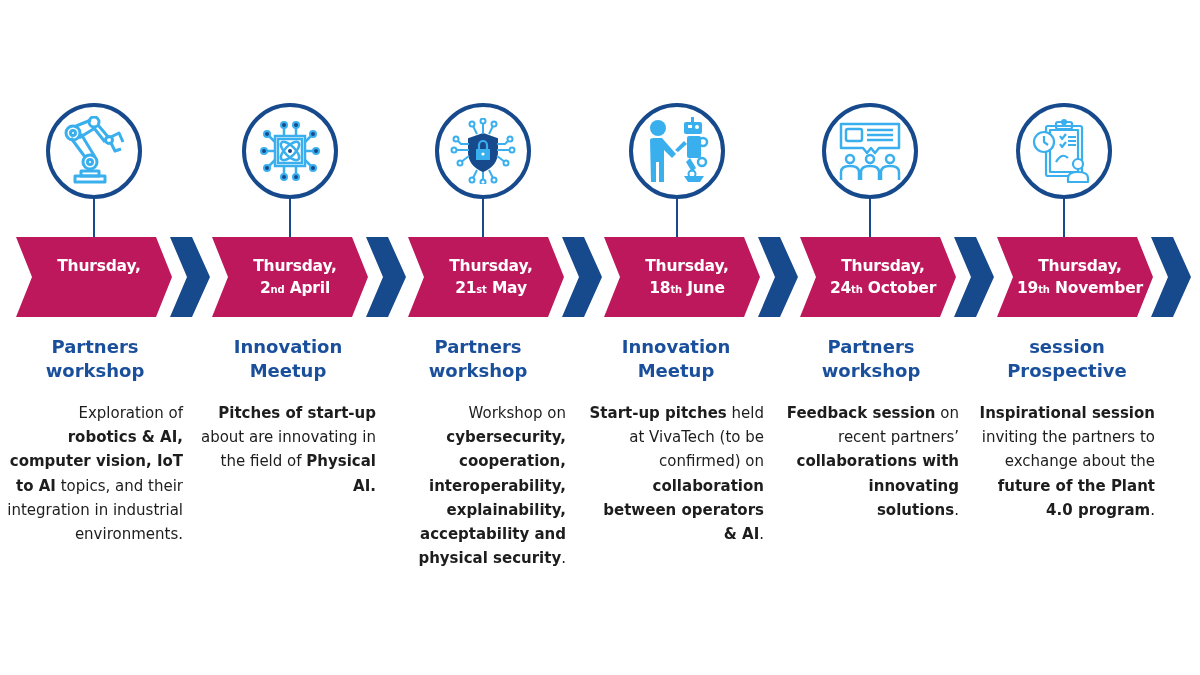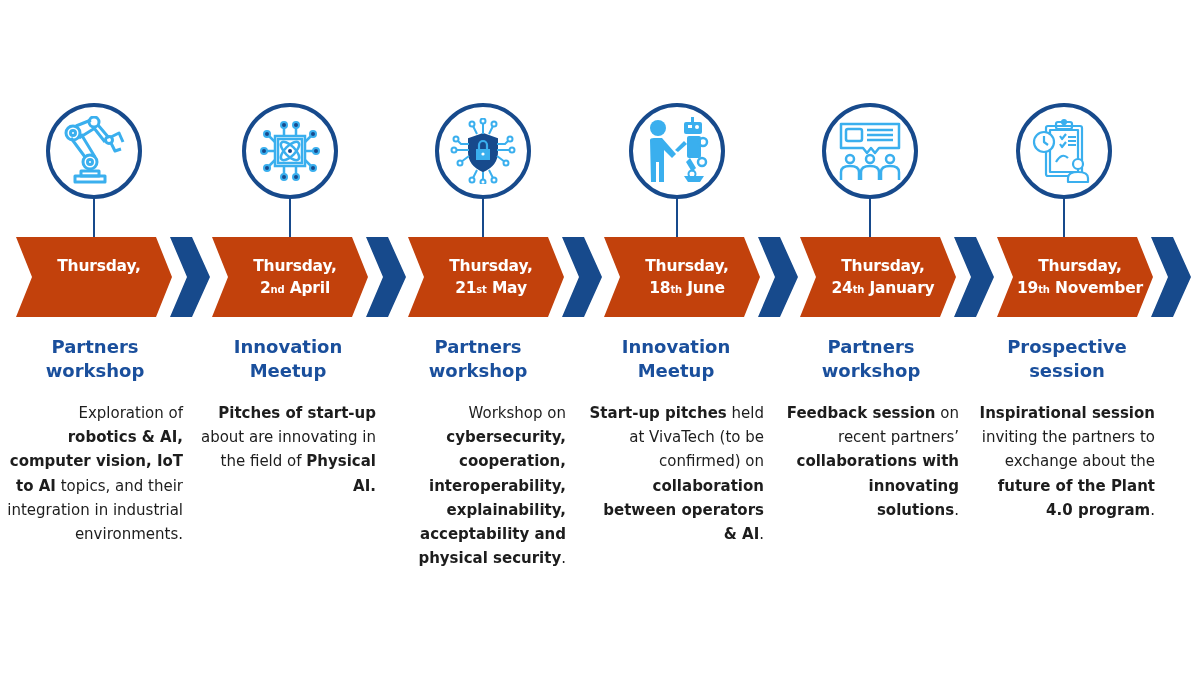--- a/index.html
+++ b/index.html
@@ -1,21 +1,21 @@
 <!DOCTYPE html>
 <html><head>
 <meta charset="utf-8">
 <style>
   html, body { margin:0; padding:0; background:#ffffff; }
   body { width:1200px; height:675px; position:relative; overflow:hidden; font-family:"DejaVu Sans", sans-serif; }
   #timeline { position:absolute; left:0; top:0; width:1200px; height:675px; }
   .circle { position:absolute; width:96px; height:96px; border:4px solid #174A8C; border-radius:50%; background:#fff; box-sizing:border-box; }
   .circle svg { position:absolute; left:50%; top:50%; transform:translate(-50%,-50%); }
   .stem { position:absolute; width:2px; background:#174A8C; }
-  .banner { position:absolute; width:156px; height:80px; background:#c2410c;
+  .banner { position:absolute; width:156px; height:80px; background:#be185d;
     clip-path: polygon(0 0, 140px 0, 156px 50%, 140px 100%, 0 100%, 16px 50%); }
   .banner-text { position:absolute; left:10px; right:0; top:18px; text-align:center; color:#fff; font-weight:bold; font-size:15.5px; line-height:22px; letter-spacing:-0.2px; }
   .banner-text sub { font-size:10px; vertical-align:baseline; position:relative; top:0; }
   .chev { position:absolute; width:40px; height:80px; background:#174A8C;
     clip-path: polygon(0 0, 22px 0, 40px 50%, 22px 100%, 0 100%, 17px 50%); }
   .heading { position:absolute; width:190px; text-align:center; color:#1A4F9C; font-weight:bold; font-size:18px; line-height:24px; }
   .desc { position:absolute; width:176px; text-align:right; color:#1d1d1d; font-size:15px; line-height:24.2px; }
   .desc b { font-weight:bold;margin-top:45px; }
 </style>
 </head>
@@ -159,21 +159,21 @@
       <circle cx="13" cy="39" r="4"></circle>
         <circle cx="33" cy="39" r="4"></circle>
         <circle cx="53" cy="39" r="4"></circle>
       <path d="M4 60 V52 Q4 46 13 46 Q22 46 22 52 V60 M24 60 V52 Q24 46 33 46 Q42 46 42 52 V60 M44 60 V52 Q44 46 53 46 Q62 46 62 52 V60"></path>
     </svg>
     </div>
     <div class="stem" style="left: 869px; top: 199px; height: 38px;"></div>
     <div class="banner" style="left: 800px; top: 237px;">
       <div class="banner-text">
         <div>Thursday,</div>
-        <div><span>24</span><sub>th</sub> <span>January</span></div>
+        <div><span>24</span><sub>th</sub> <span>October</span></div>
       </div>
     </div>
     <div class="chev" style="left: 954px; top: 237px;"></div>
     <div class="heading" style="left: 776px; top: 335px;">
       <div>Partners</div>
       <div>workshop</div>
     </div>
     <div class="desc" style="left: 783px; top: 401px;"><b>Feedback session</b><span> on recent partners’ </span><b>collaborations with innovating solutions</b><span>.</span></div>
     <div class="circle" style="left: 1016px; top: 103px;">
       <svg width="64" height="66" viewBox="0 0 64 66" fill="none" stroke="#3AAFEE" stroke-width="2.2" stroke-linejoin="round">
@@ -191,17 +191,17 @@
     </div>
     <div class="stem" style="left: 1063px; top: 199px; height: 38px;"></div>
     <div class="banner" style="left: 997px; top: 237px;">
       <div class="banner-text">
         <div>Thursday,</div>
         <div><span>19</span><sub>th</sub> <span>November</span></div>
       </div>
     </div>
     <div class="chev" style="left: 1151px; top: 237px;"></div>
     <div class="heading" style="left: 972px; top: 335px;">
+      <div>session</div>
       <div>Prospective</div>
-      <div>session</div>
     </div>
     <div class="desc" style="left: 979px; top: 401px;"><b>Inspirational session</b><span> inviting the partners to exchange about the </span><b>future of the Plant 4.0 program</b><span>.</span></div>
   </div>
 
 </body></html>

